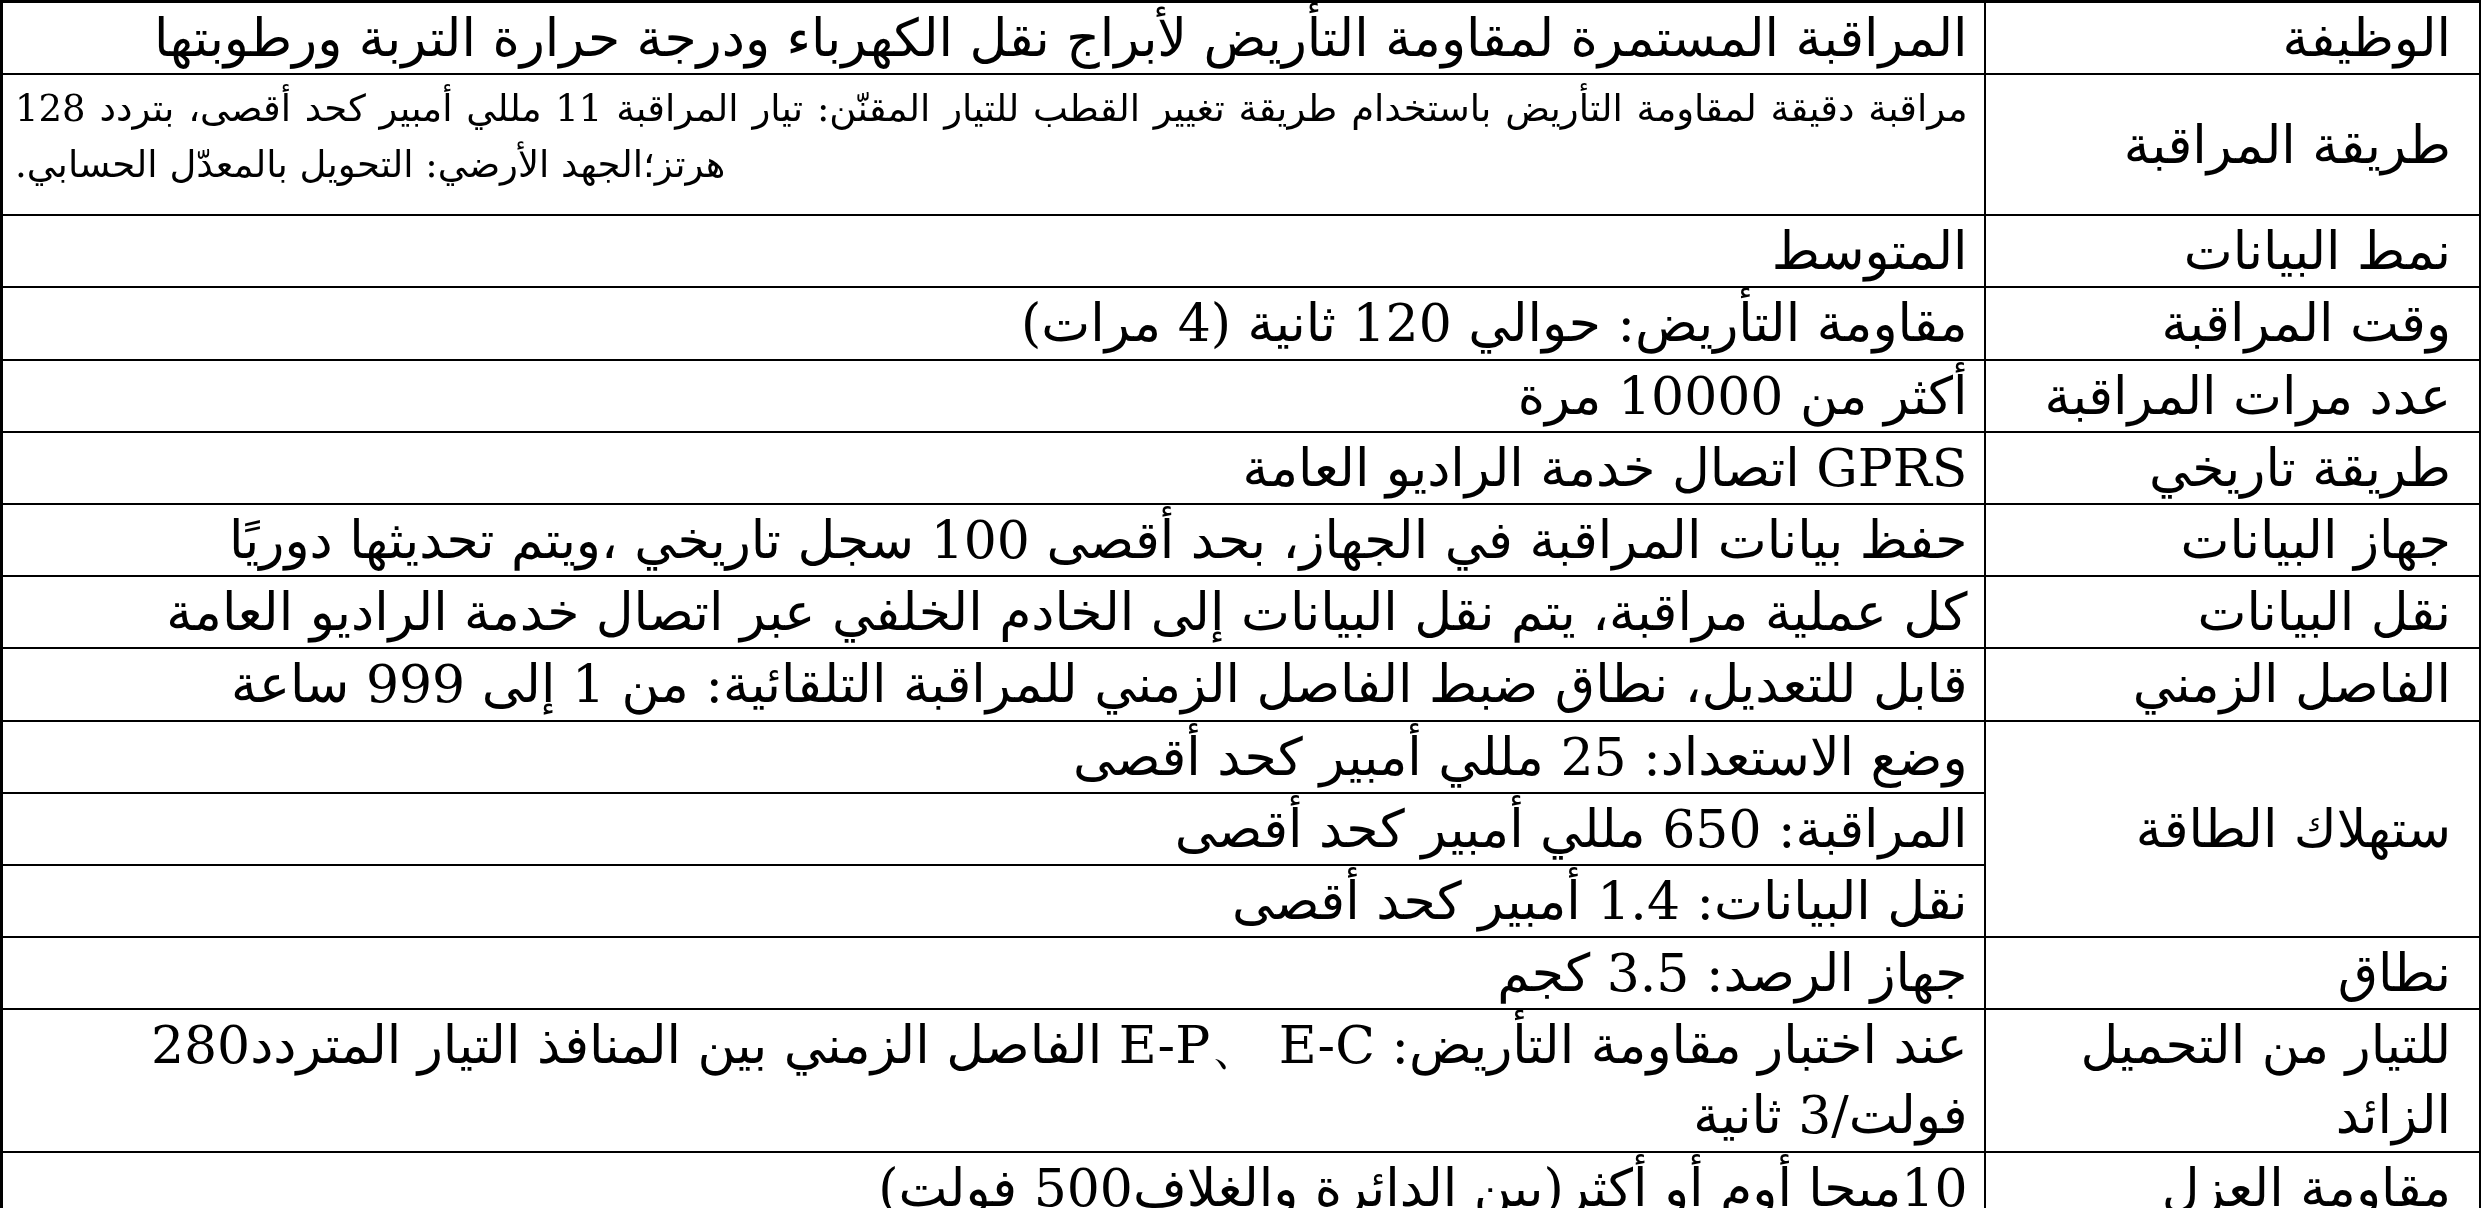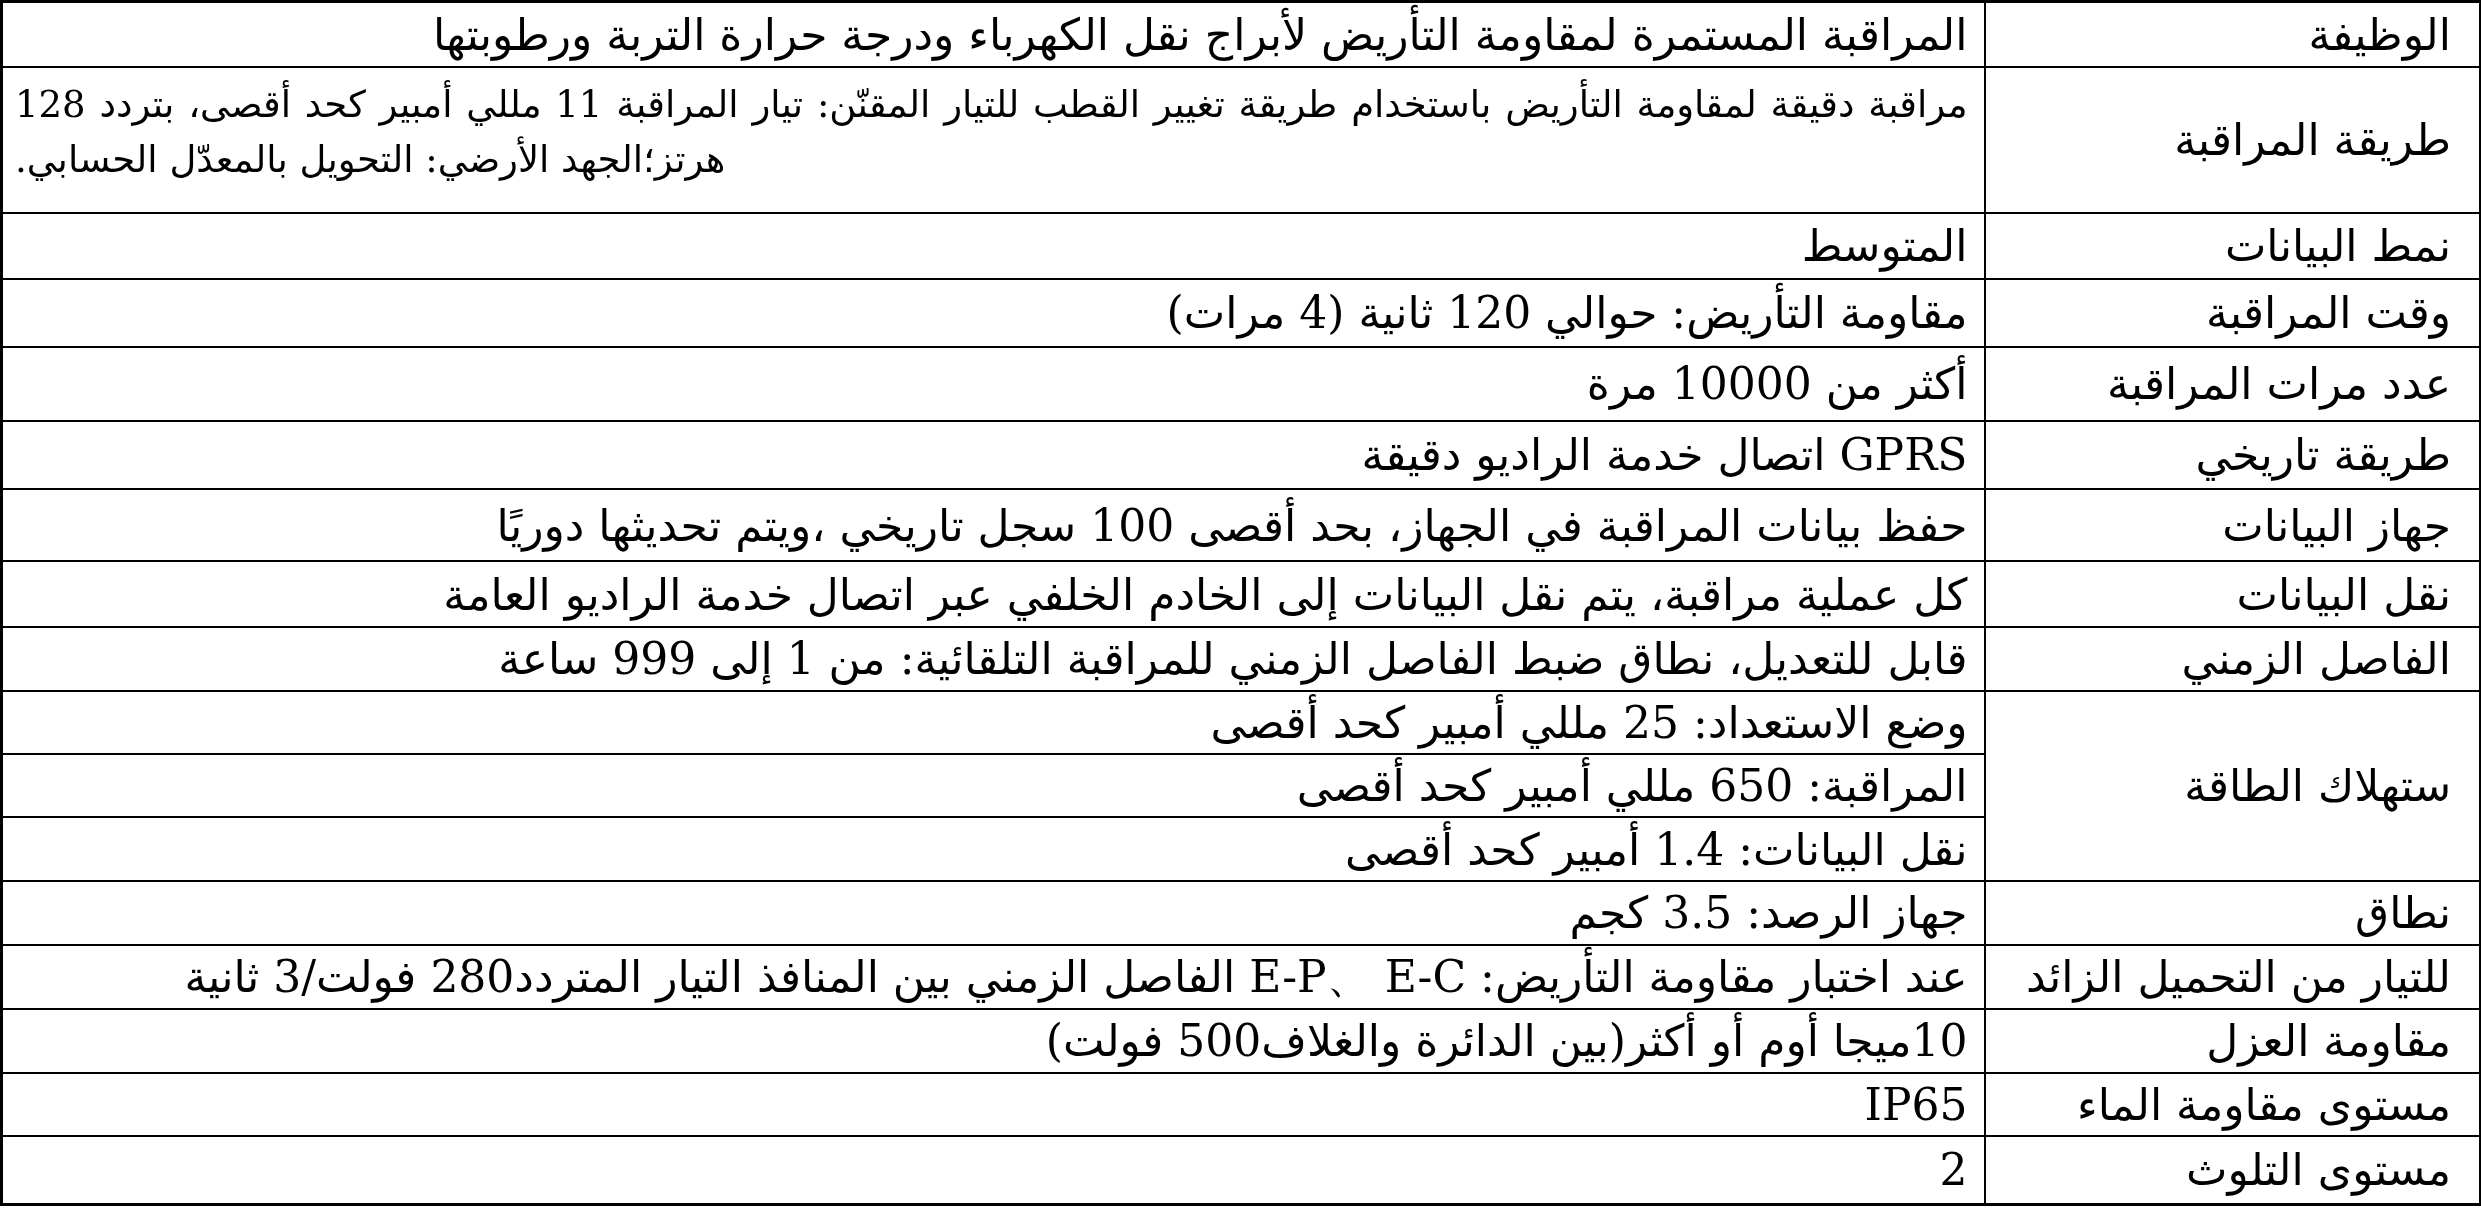--- a/index.html
+++ b/index.html
@@ -17,21 +17,21 @@
   table.spec {
     width: 2479px;
     height: 1206px;
     border-collapse: collapse;
     table-layout: fixed;
     background: #ffffff;
   }
   table.spec td {
     border: 2px solid #000000;
     vertical-align: middle;
-    font-size: 44px;
+    font-size: 52px;
     line-height: 1.35;
     color: #000000;
     overflow: hidden;
   }
   table.spec {
     border: 3px solid #000000;
   }
   col.label-col { width: 496px; }
   col.value-col { width: 1983px; }
   td.label-cell {
@@ -89,21 +89,21 @@
     <td class="value-cell">مقاومة التأريض: حوالي 120 ثانية (4 مرات)</td>
   </tr>
 
   <tr class="h-72">
     <td class="label-cell">عدد مرات المراقبة</td>
     <td class="value-cell">أكثر من 10000 مرة</td>
   </tr>
 
   <tr class="h-66">
     <td class="label-cell">طريقة تاريخي</td>
-    <td class="value-cell">GPRS اتصال خدمة الراديو دقيقة</td>
+    <td class="value-cell">GPRS اتصال خدمة الراديو العامة</td>
   </tr>
 
   <tr class="h-70">
     <td class="label-cell">جهاز البيانات</td>
     <td class="value-cell">حفظ بيانات المراقبة في الجهاز، بحد أقصى 100 سجل تاريخي ،ويتم تحديثها دوريًا</td>
   </tr>
 
   <tr class="h-std">
     <td class="label-cell">نقل البيانات</td>
     <td class="value-cell">كل عملية مراقبة، يتم نقل البيانات إلى الخادم الخلفي عبر اتصال خدمة الراديو العامة</td>

